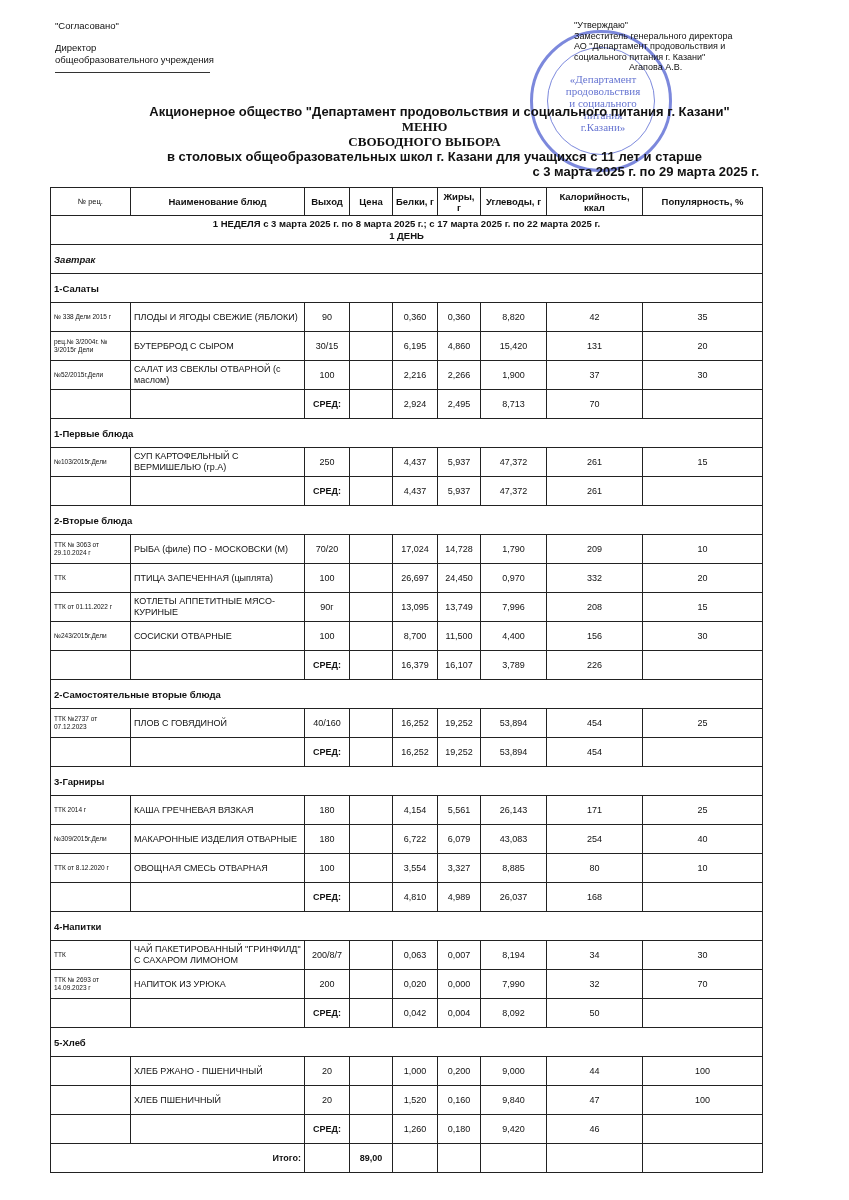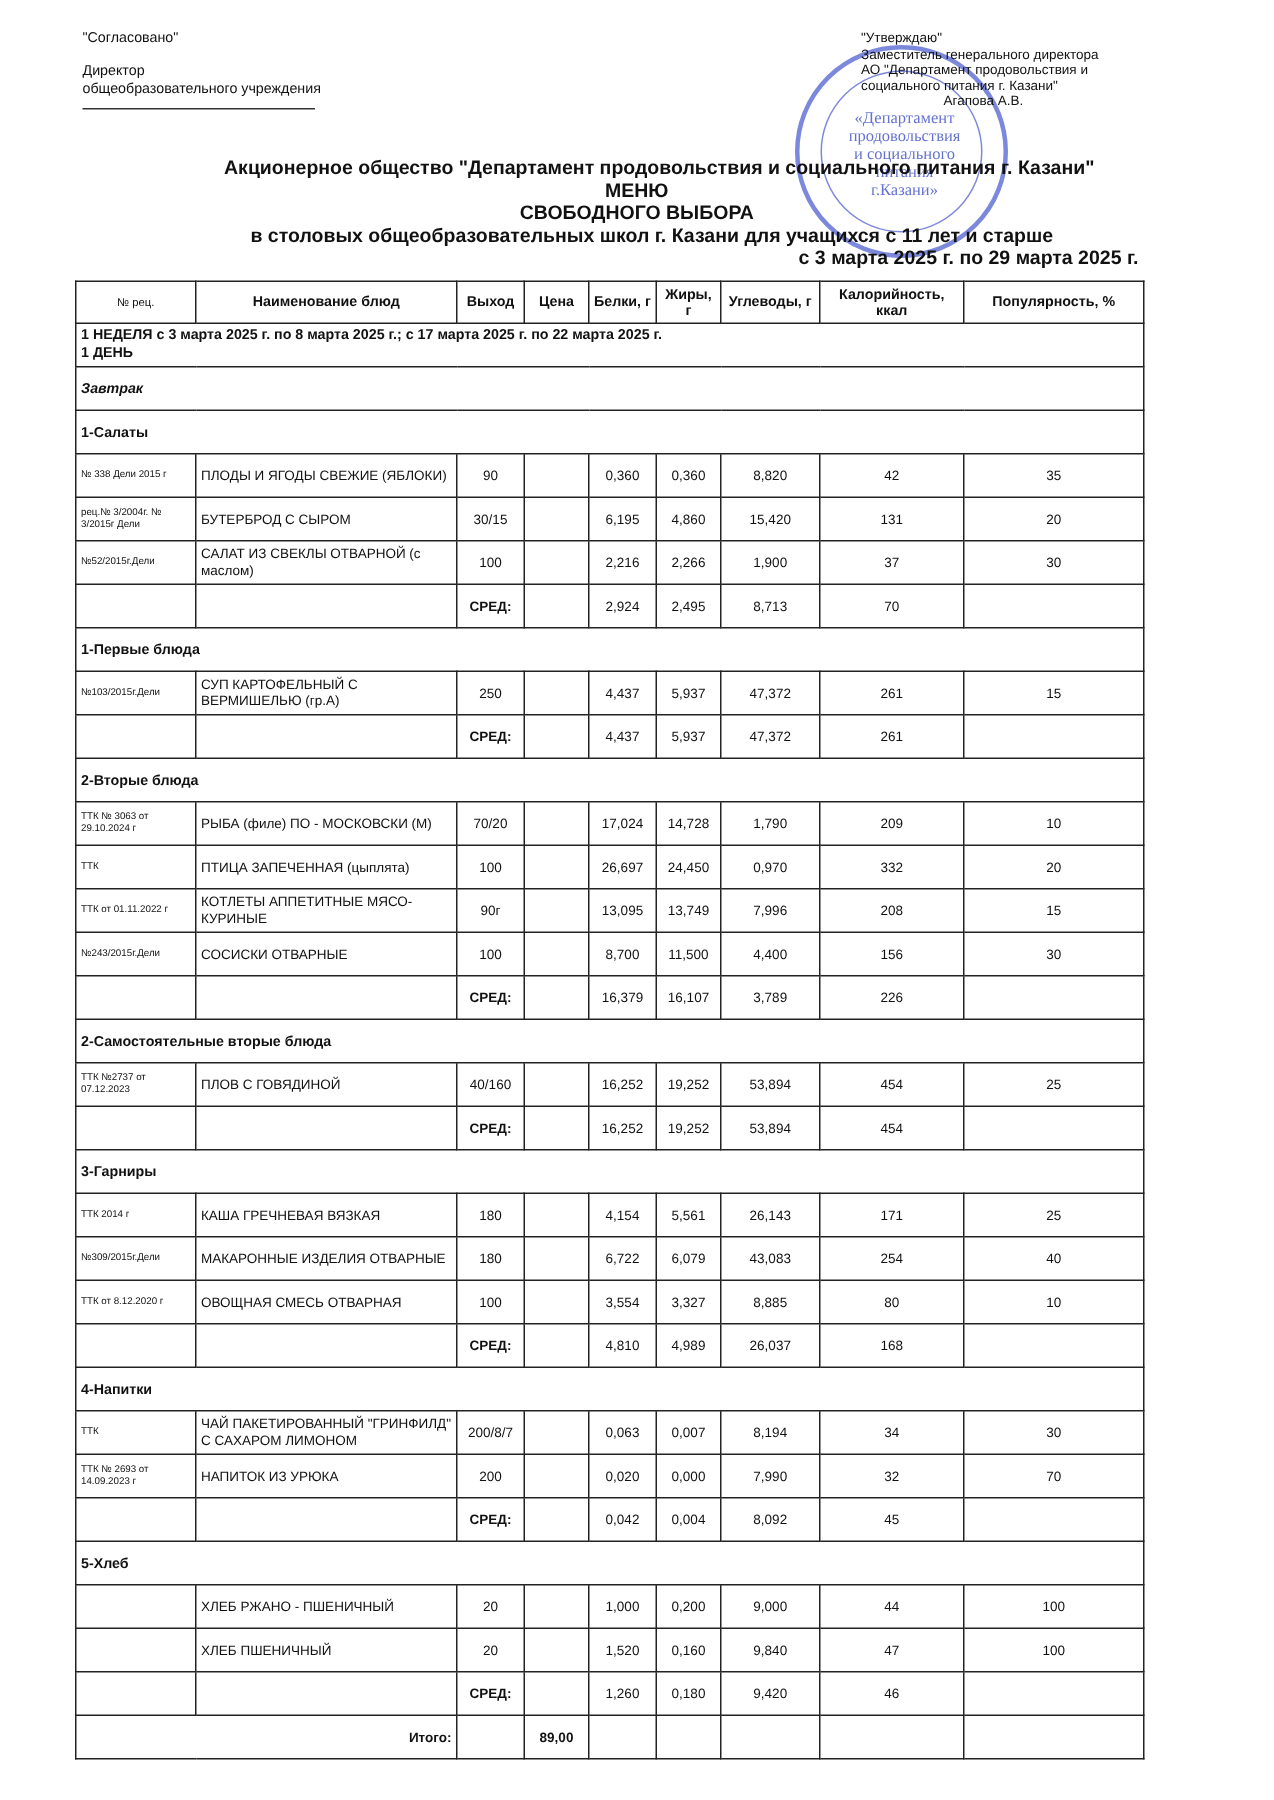--- a/index.html
+++ b/index.html
@@ -27,33 +27,33 @@
   }
   .stamp-inner {
     position: absolute; left: 20px; top: 40px; width: 100px; text-align: center;
     font-family: "Liberation Serif", serif; font-size: 11px; line-height: 12px; color: rgba(40,60,190,0.85);
   }
   .titles {
     position: absolute; left: 0; top: 104px; width: 849px; text-align: center;
     font-weight: bold; font-size: 13px; line-height: 15px;
   }
   .titles .t1 { padding-left: 30px; }
-  .titles .t2, .titles .t3 { padding-left: 0px; }
+  .titles .t2, .titles .t3 { padding-left: 0px; font-family: Liberation Serif, serif; }
   .titles .t4 { padding-left: 20px; }
   .titles .t5 { text-align: right; padding-right: 90px; }
   table.menu {
     position: absolute; left: 50px; top: 187px; width: 712px;
     border-collapse: collapse; font-size: 9px; table-layout: fixed;
   }
   table.menu td, table.menu th {
     border: 1px solid #222; padding: 0 3px; vertical-align: middle;
   }
   table.menu th { font-weight: bold; font-size: 9.5px; text-align: center; height: 27px; line-height: 11px; }
   table.menu th.rec { font-weight: normal; font-size: 7.5px; }
-  .week-row td { font-weight: bold; font-size: 9.5px; height: 28px; text-align: left; line-height: 12px; }
+  .week-row td { font-weight: bold; font-size: 9.5px; height: 28px; text-align: center; line-height: 12px; }
   .meal-row td { text-align: left; font-style: italic; font-weight: bold; height: 28px; font-size: 9.5px; }
   .sec-row td { font-weight: bold; height: 28px; font-size: 9.5px; }
   .item-row td { height: 28px; }
   td.rec { font-size: 6.5px; line-height: 8px; }
   td.name { font-size: 9px; line-height: 11px; }
   td.num { text-align: center; font-size: 9px; }
   td.sred { text-align: center; font-weight: bold; font-size: 9px; }
   .total-row td { height: 28px; font-weight: bold; }
   .total-row td.total-label { text-align: right; }
   .total-row td.price { text-align: center; }
@@ -358,21 +358,21 @@
         <td class="num">70</td>
       </tr>
       <tr class="item-row">
         <td></td>
         <td></td>
         <td class="sred">СРЕД:</td>
         <td></td>
         <td class="num">0,042</td>
         <td class="num">0,004</td>
         <td class="num">8,092</td>
-        <td class="num">45</td>
+        <td class="num">50</td>
         <td></td>
       </tr>
       <tr class="sec-row">
         <td colspan="9">5-Хлеб</td>
       </tr>
       <tr class="item-row">
         <td class="rec"></td>
         <td class="name">ХЛЕБ РЖАНО - ПШЕНИЧНЫЙ</td>
         <td class="num">20</td>
         <td class="num"></td>

